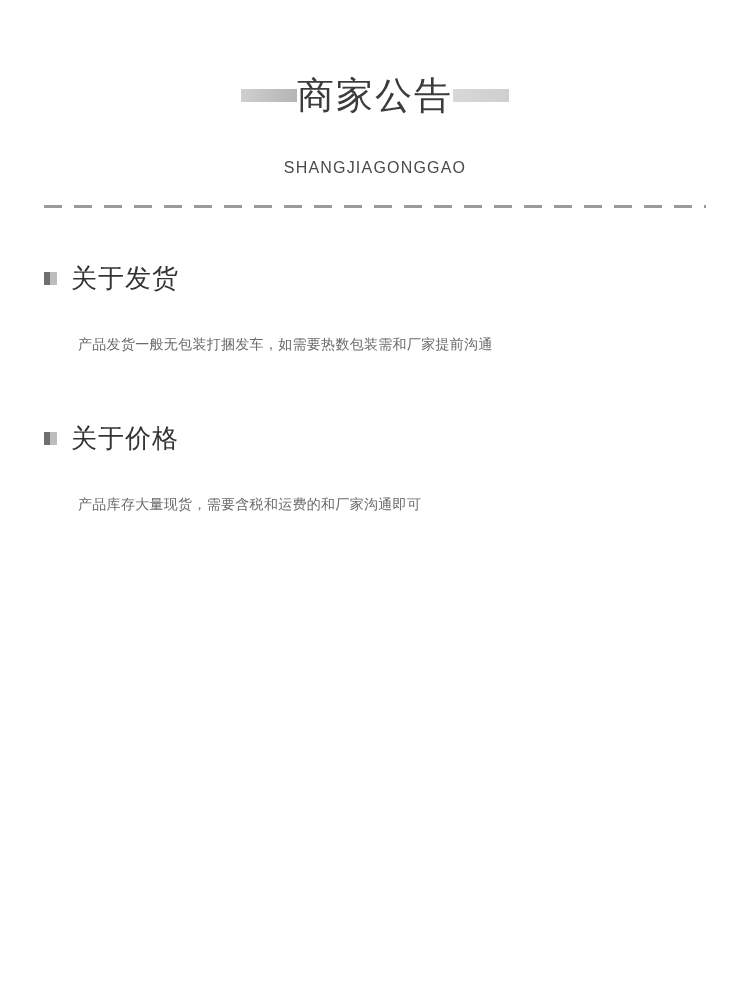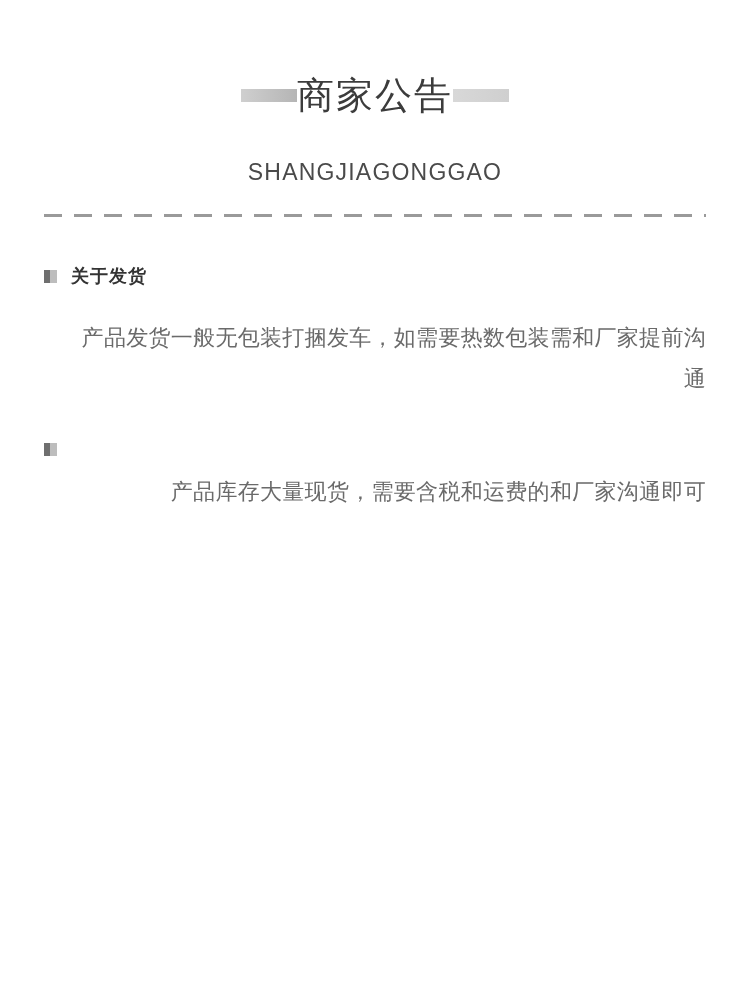--- a/index.html
+++ b/index.html
@@ -50,21 +50,21 @@
     font-weight: normal;
     letter-spacing: 2px;
     color: #3c3c3c;
     line-height: 1;
     padding: 0 6px;
     position: relative;
     z-index: 2;
   }
   .sub-title {
     margin-top: 20px;
-    font-size: 23px;
+    font-size: 16px;
     letter-spacing: 1.2px;
     color: #4a4a4a;
     font-weight: normal;
   }
 
   
   .divider {
     margin: 28px 44px 0 44px;
     height: 3px;
     background-image: linear-gradient(to right, #9a9a9a 0 18px, rgba(255,255,255,0) 18px 30px);
@@ -84,34 +84,33 @@
     align-items: center;
     gap: 14px;
   }
   .bullet {
     width: 13px;
     height: 13px;
     flex: 0 0 auto;
     background: linear-gradient(to right, #6f6f6f 0 50%, #bdbdbd 50% 100%);
   }
   .section-title {
-    font-size: 18px;
+    font-size: 26px;
     color: #333333;
     line-height: 1.2;
-    font-weight: bold;
+    font-weight: normal;
     letter-spacing: 1px;
   }
   .section-body {
     margin: 16px 0 0 34px;
-    font-size: 22px;
+    font-size: 14px;
     line-height: 1.85;
     color: #6a6a6a;
     max-width: 628px;
     letter-spacing: 0.3px;
-    text-align: right;
   }
   .gap-1 { height: 44px; }
   .gap-2 { height: 62px; }
   .gap-3 { height: 62px; }
 </style>
 </head>
 <body>
 
 <div class="page">
 
@@ -134,20 +133,21 @@
         <h2 class="section-title">关于发货</h2>
       </div>
       <p class="section-body">产品发货一般无包装打捆发车，如需要热数包装需和厂家提前沟通</p>
     </div>
 
     <div class="gap-1"></div>
 
     <div class="section">
       <div class="section-head">
         <span class="bullet"></span>
+        <h2 class="section-title">关于价格</h2>
       </div>
       <p class="section-body">产品库存大量现货，需要含税和运费的和厂家沟通即可</p>
     </div>
 
     <div class="gap-2"></div>
 
 
     <div class="gap-3"></div>
 
 

